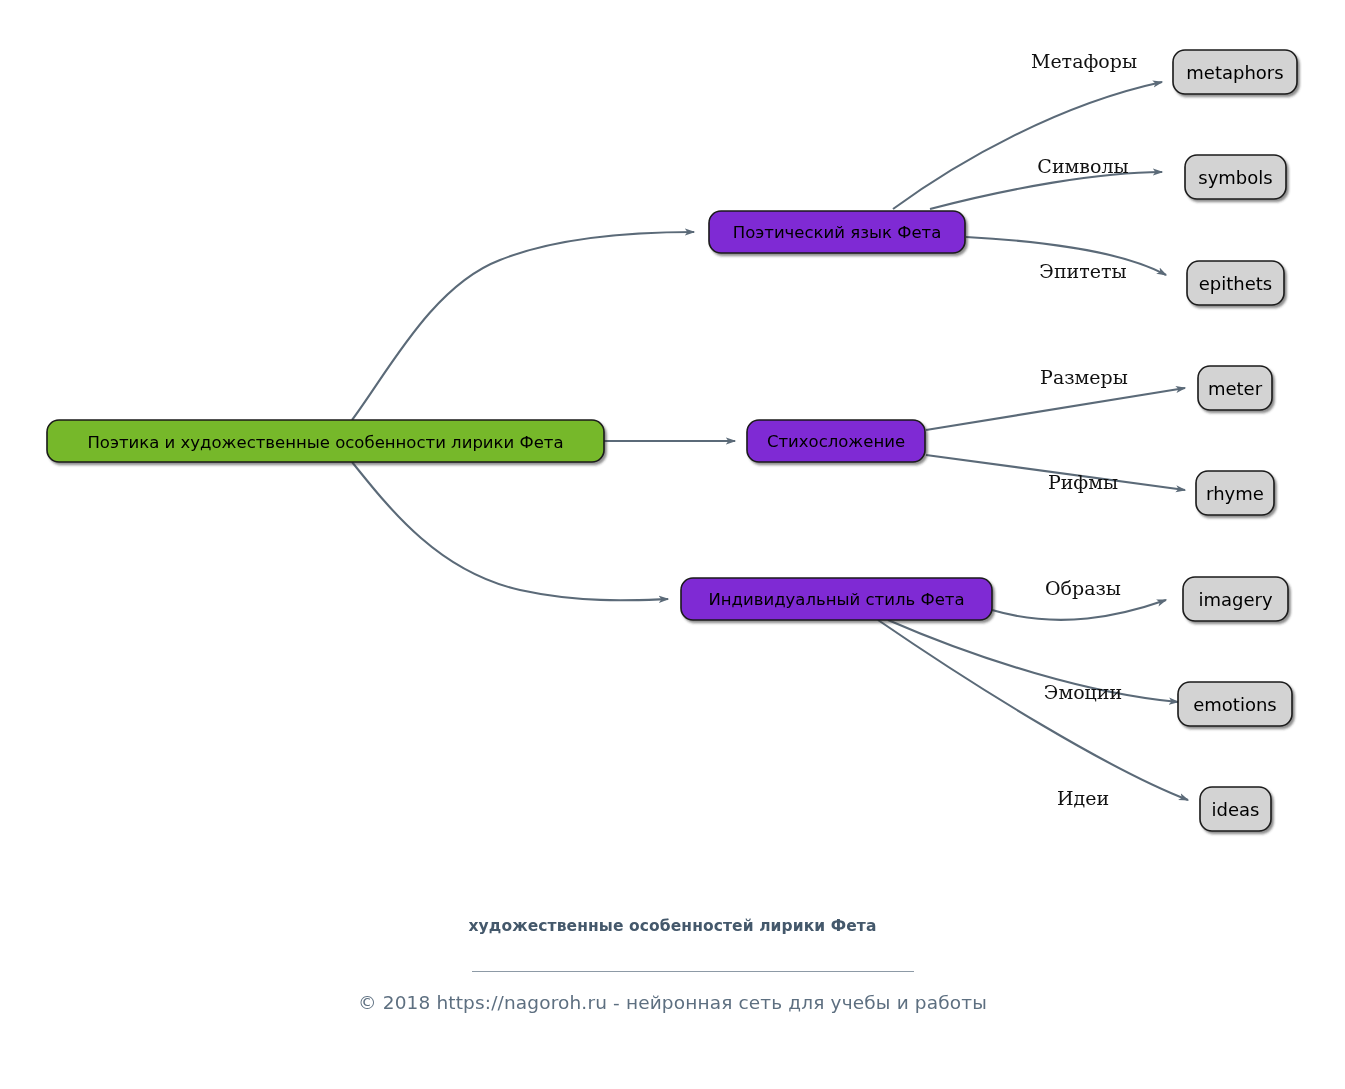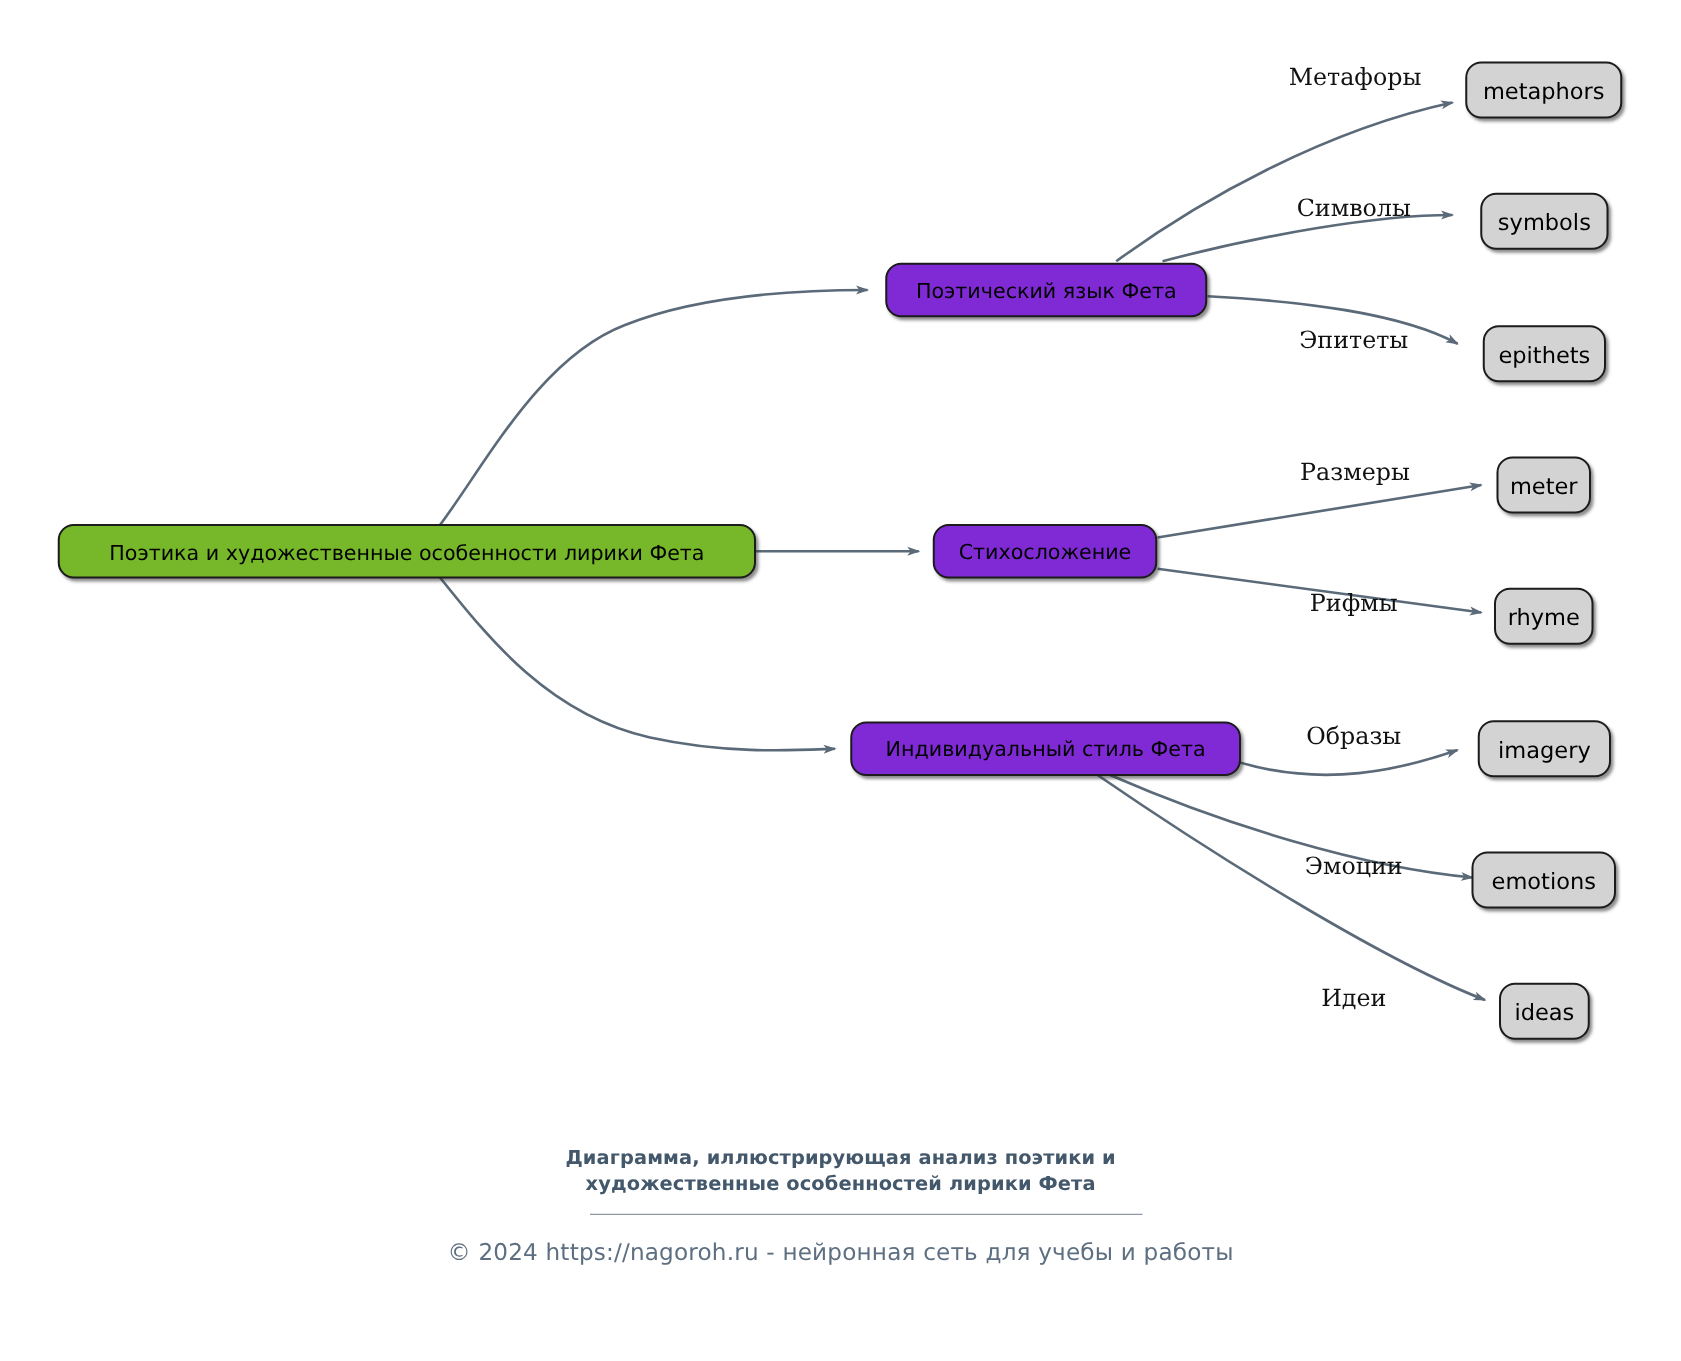--- a/index.html
+++ b/index.html
@@ -183,23 +183,22 @@
     <text class="node-label-txt" x="1235" y="711" text-anchor="middle" font-size="18">emotions</text>
 
     <g filter="url(#nodeshadow)">
       <rect x="1200" y="787" width="71" height="44" rx="12" ry="12" fill="#d3d3d3" stroke="#1a1a1a" stroke-width="1.6"></rect>
     </g>
     <text class="node-label-txt" x="1235.5" y="816" text-anchor="middle" font-size="18">ideas</text>
 
   </svg>
 
   <div class="footer-block" id="caption-wrap">
-    <div class="caption-line">Диаграмма, иллюстрирующая анализ поэтики и</div>
     <div class="caption-line">художественные особенностей лирики Фета</div>
   </div>
 
   <div id="caption-rule"></div>
 
   <div class="footer-block" id="copyright-wrap">
-    <div class="copyright-line">© 2024 https://nagoroh.ru - нейронная сеть для учебы и работы</div>
+    <div class="copyright-line">© 2018 https://nagoroh.ru - нейронная сеть для учебы и работы</div>
   </div>
 
 </div>
 
 </body></html>

